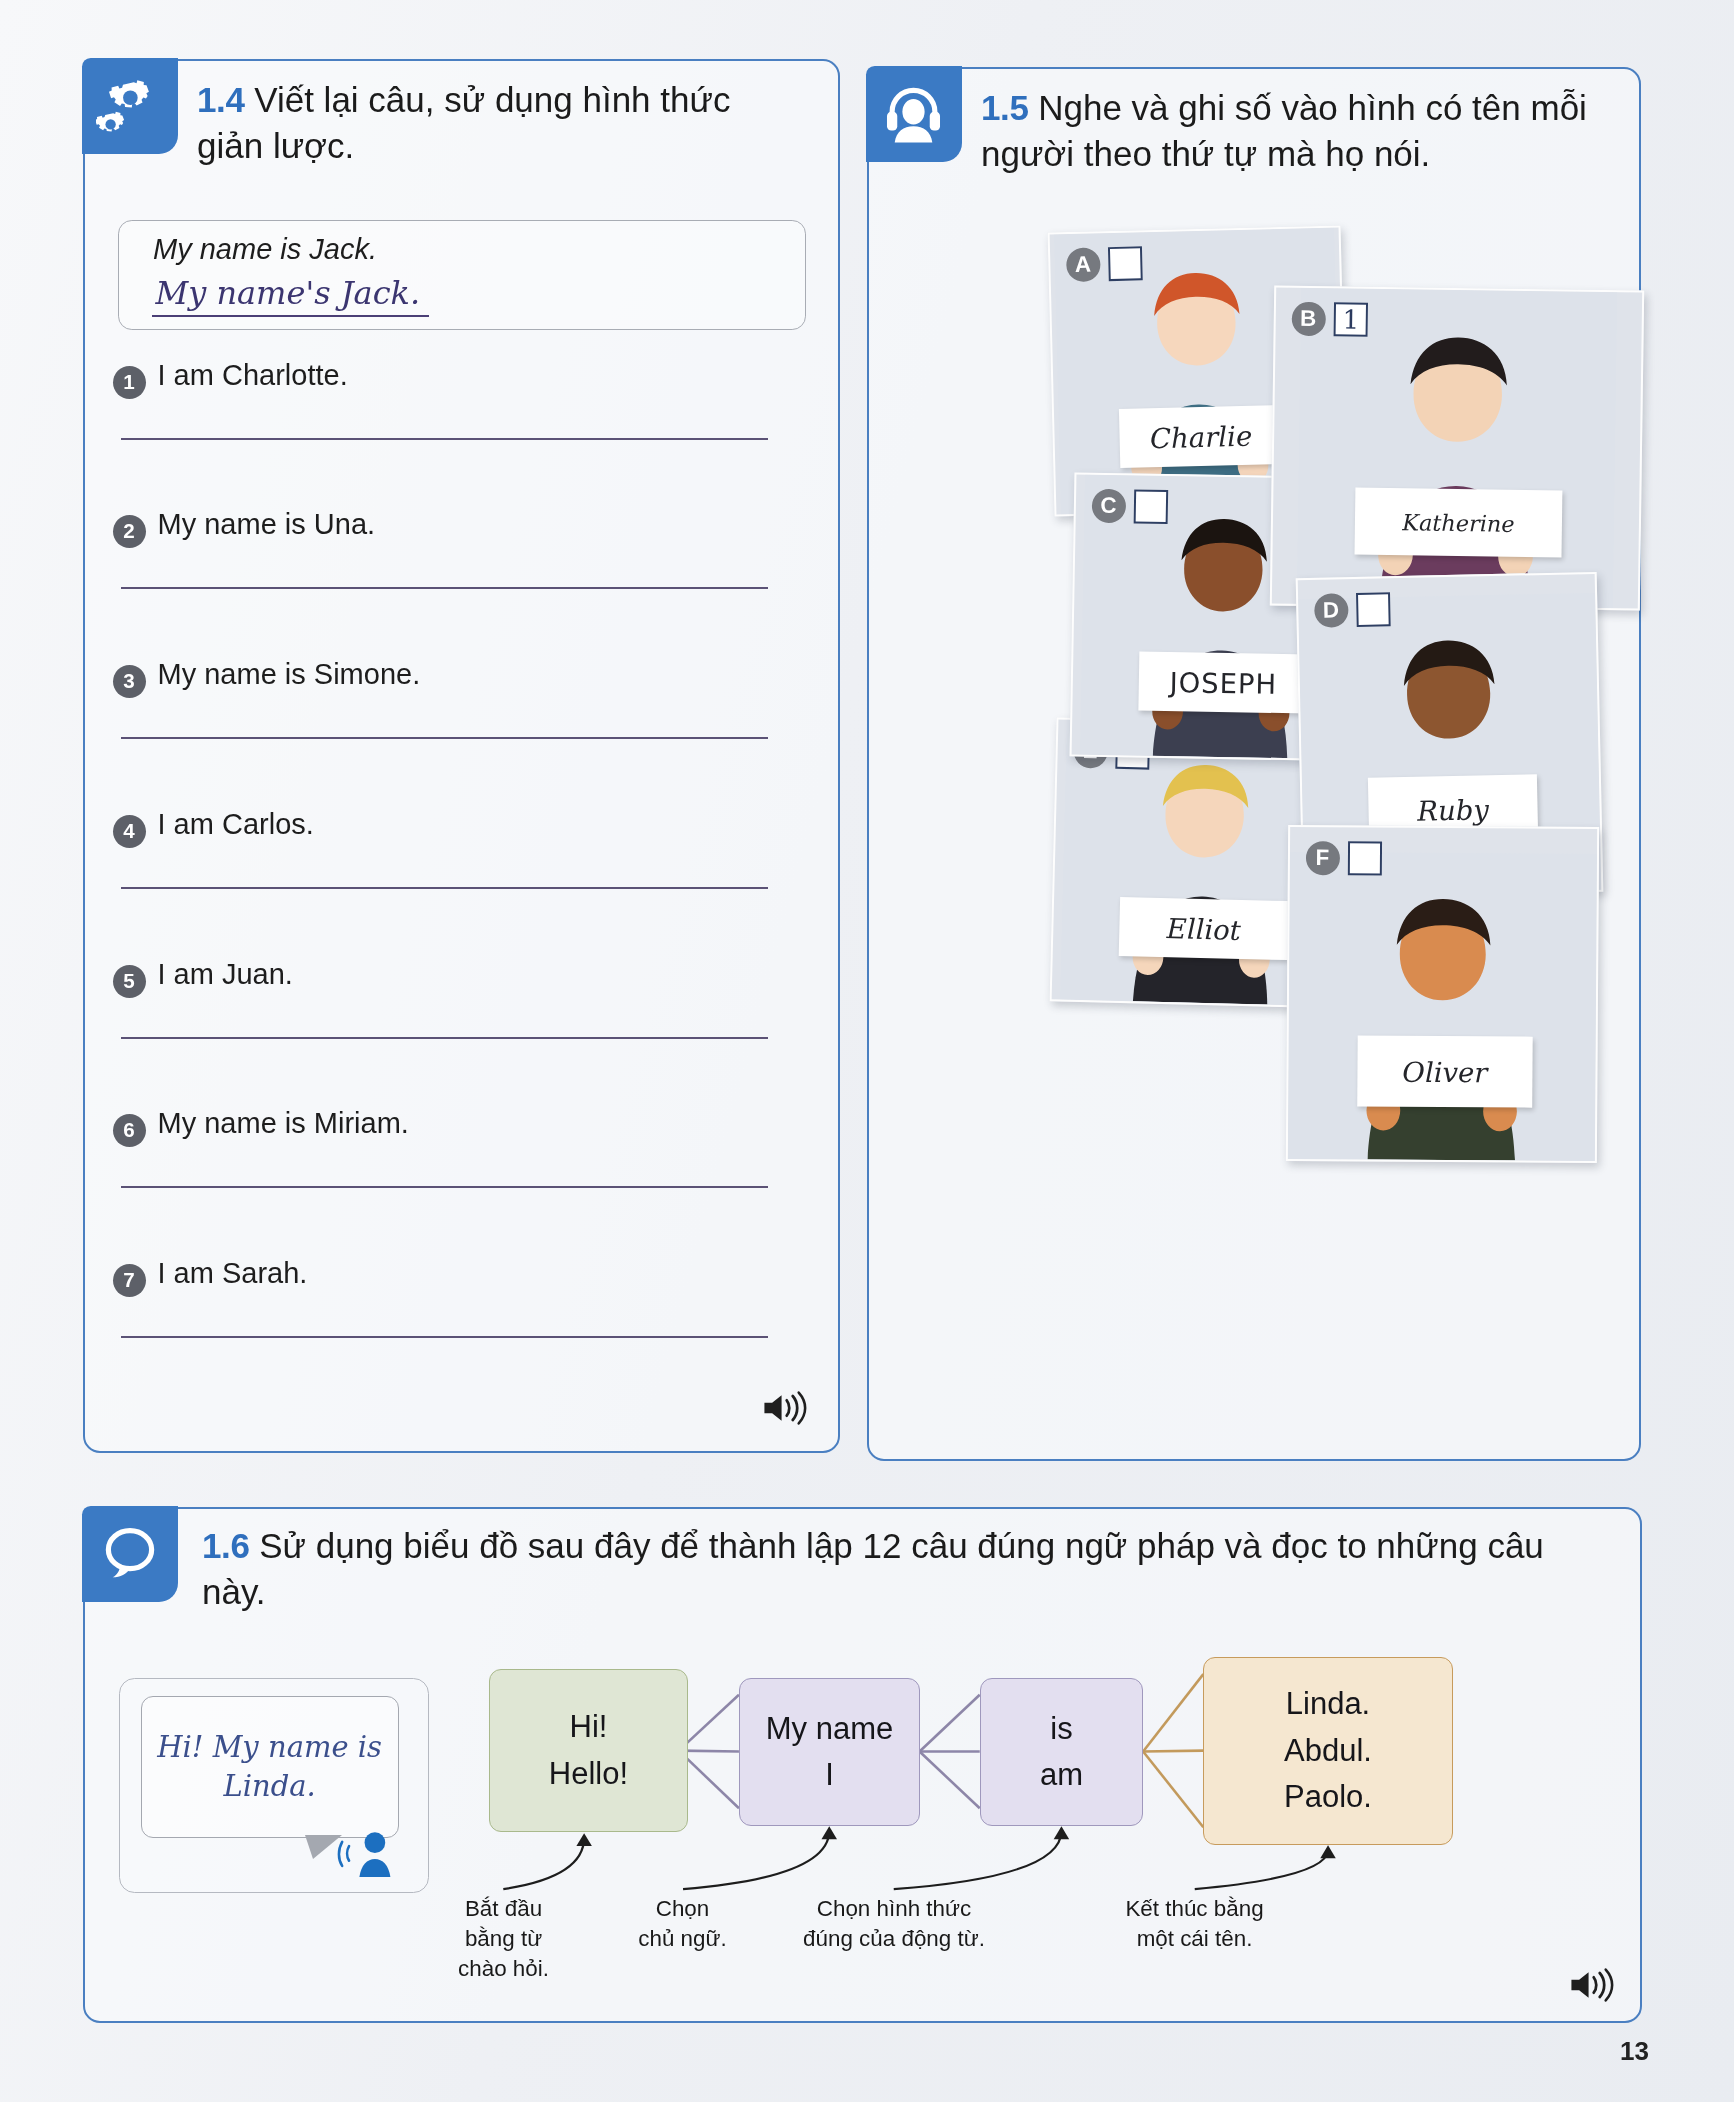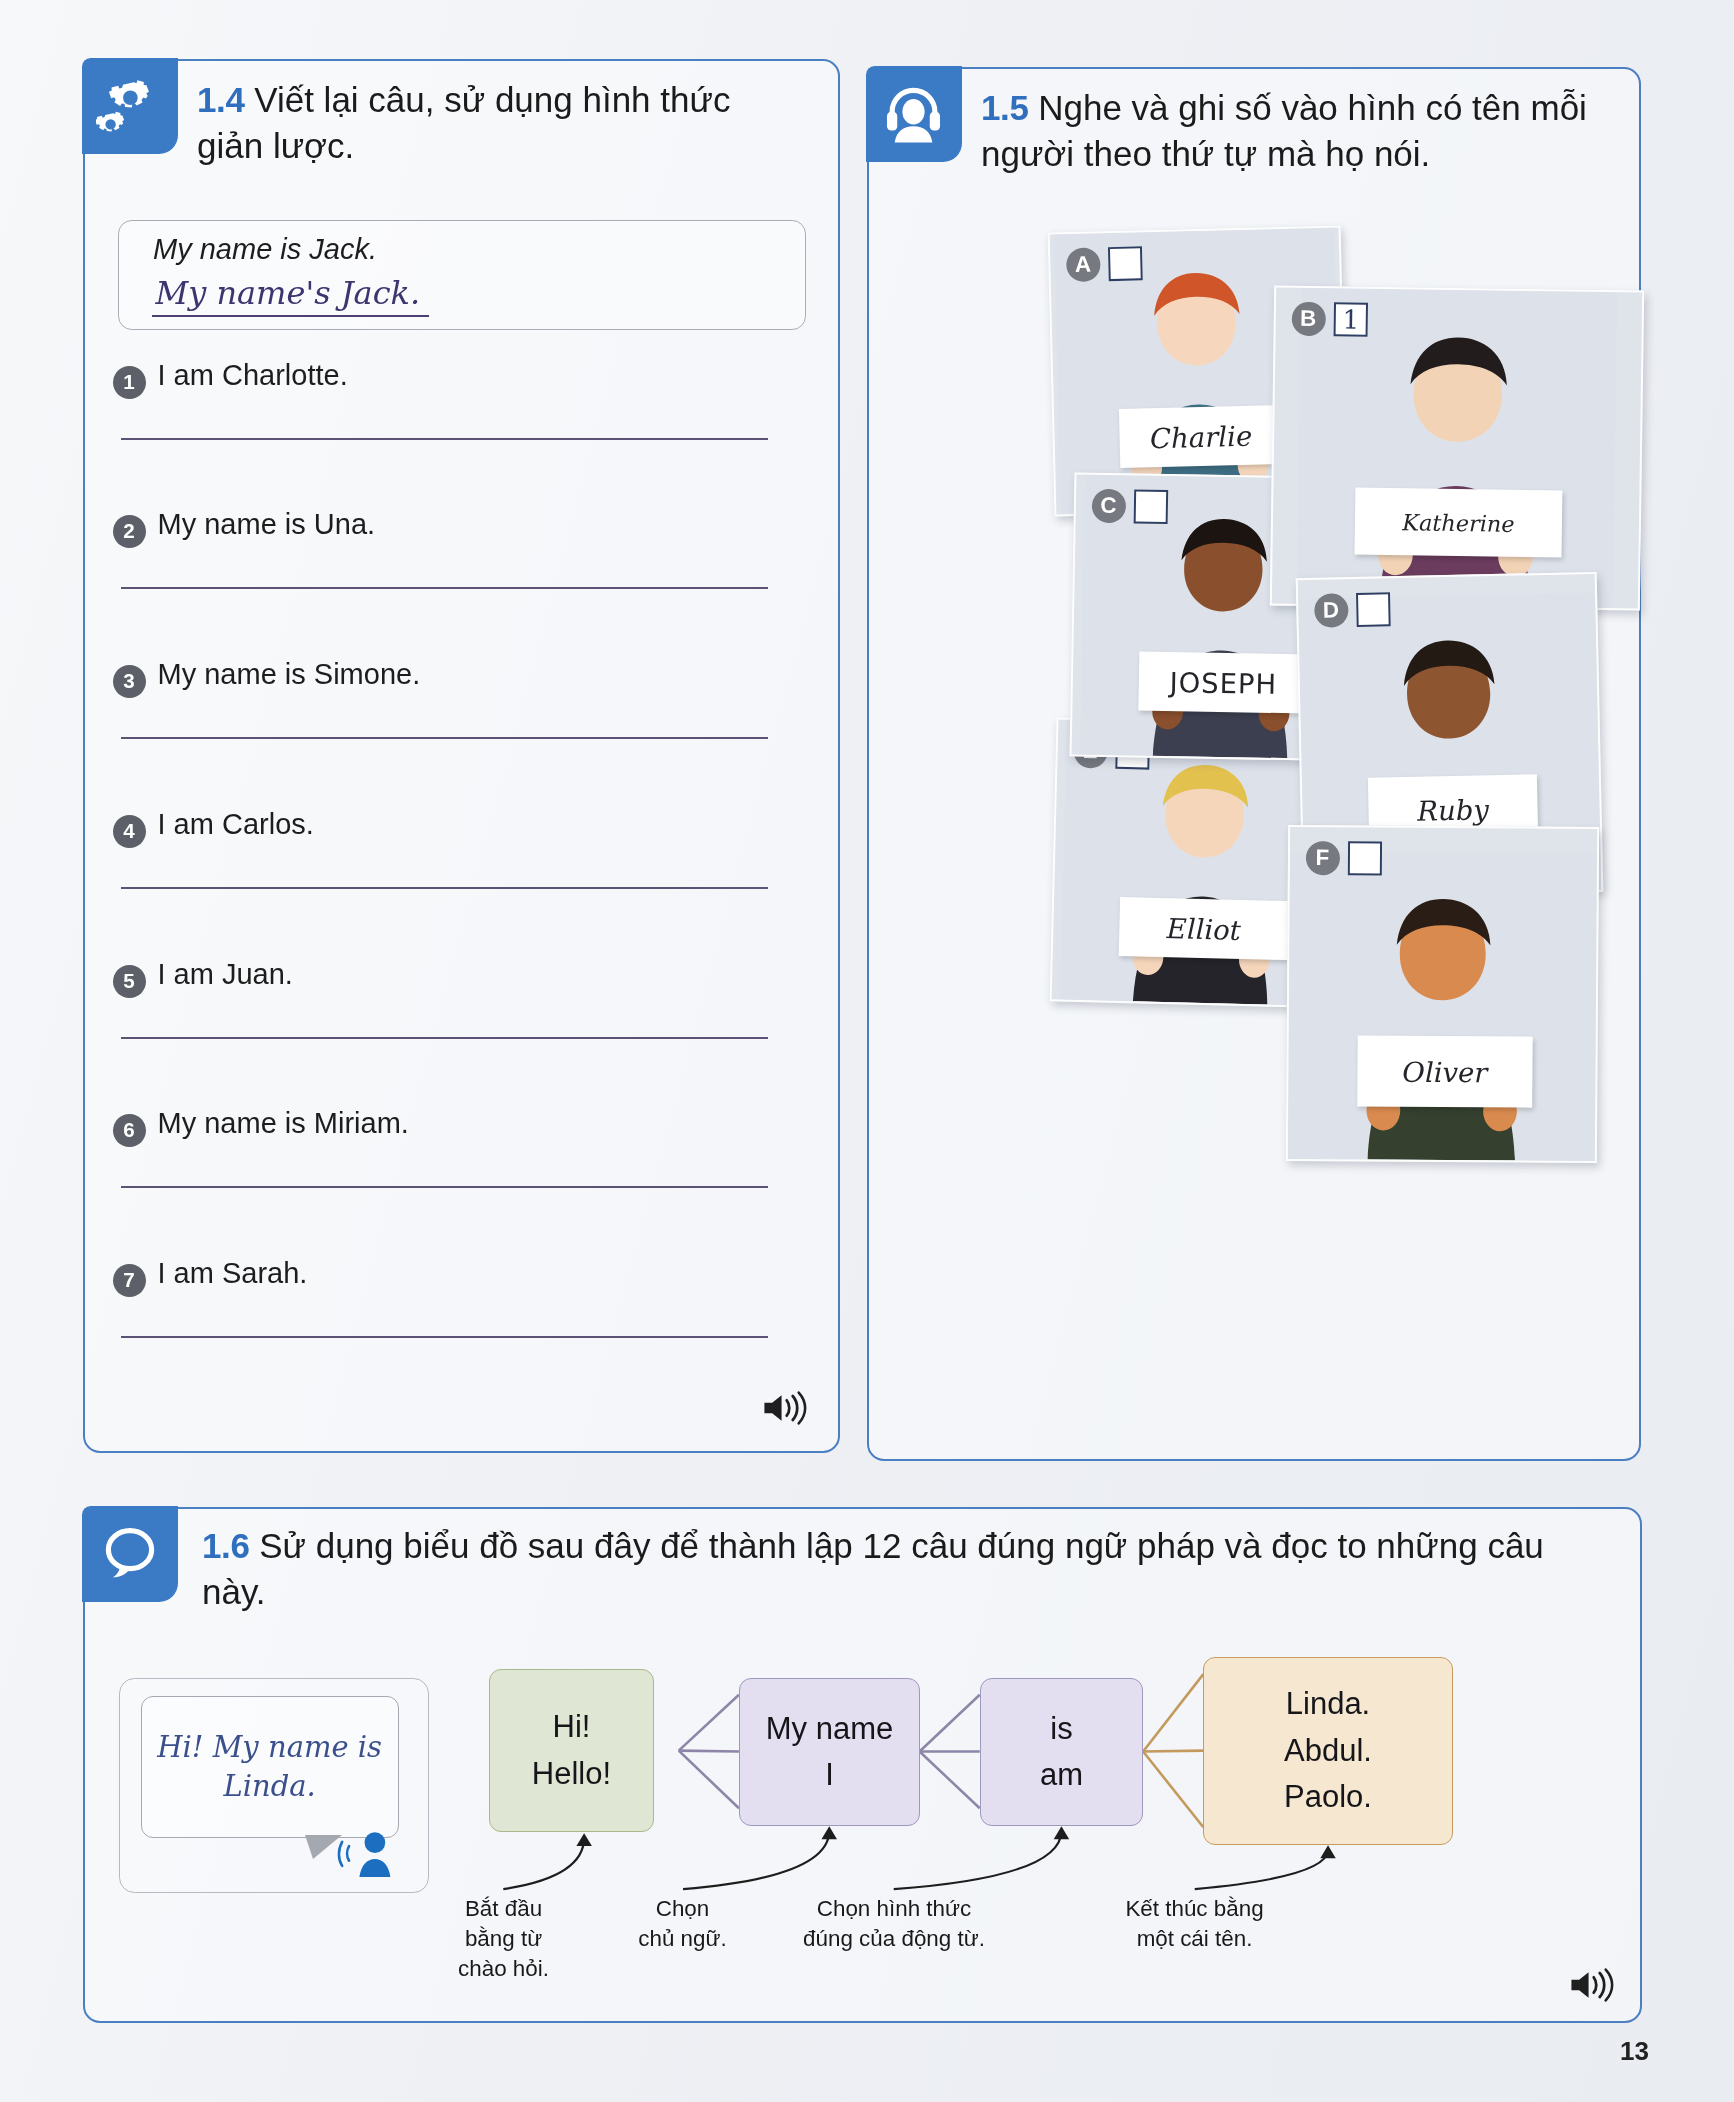--- a/index.html
+++ b/index.html
@@ -410,21 +410,21 @@
         <path d="M571 392 L580 377 L589 392 Z" fill="#1d1d1d"></path>
         <path d="M695 442 Q 865 428 865 374" stroke="#1d1d1d" stroke-width="2.6" fill="none"></path>
         <path d="M856 384 L865 369 L874 384 Z" fill="#1d1d1d"></path>
         <path d="M940 442 Q 1135 428 1135 374" stroke="#1d1d1d" stroke-width="2.6" fill="none"></path>
         <path d="M1126 384 L1135 369 L1144 384 Z" fill="#1d1d1d"></path>
         <path d="M1290 442 Q 1445 428 1445 396" stroke="#1d1d1d" stroke-width="2.6" fill="none"></path>
         <path d="M1436 406 L1445 391 L1454 406 Z" fill="#1d1d1d"></path>
       </svg>
 
     <div id="diagram">
-        <div class="dbox green" style="left: 404px; top: 160px; width: 165px; height: 163px;">
+        <div class="dbox green" style="left: 404px; top: 160px; width: 199px; height: 163px;">
           <div>Hi!</div>
           <div>Hello!</div>
         </div>
         <div class="dbox lav" style="left: 654px; top: 169px; width: 181px; height: 148px;">
           <div>My name</div>
           <div>I</div>
         </div>
         <div class="dbox lav" style="left: 895px; top: 169px; width: 163px; height: 148px;">
           <div>is</div>
           <div>am</div>

